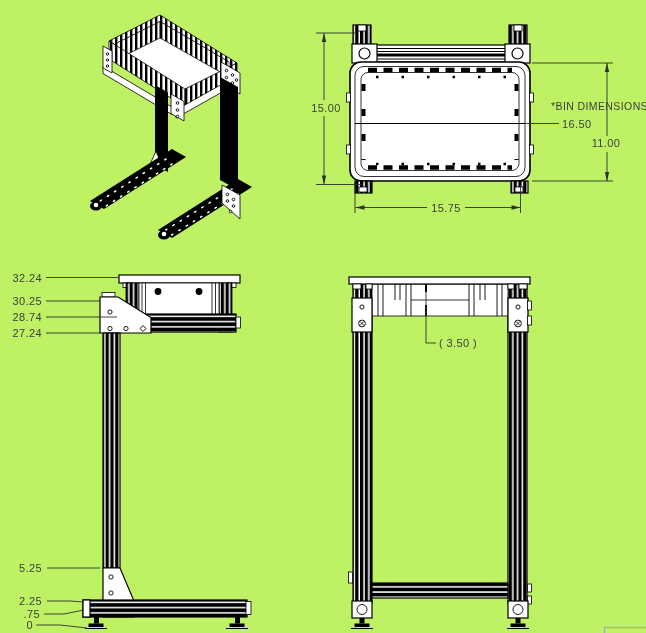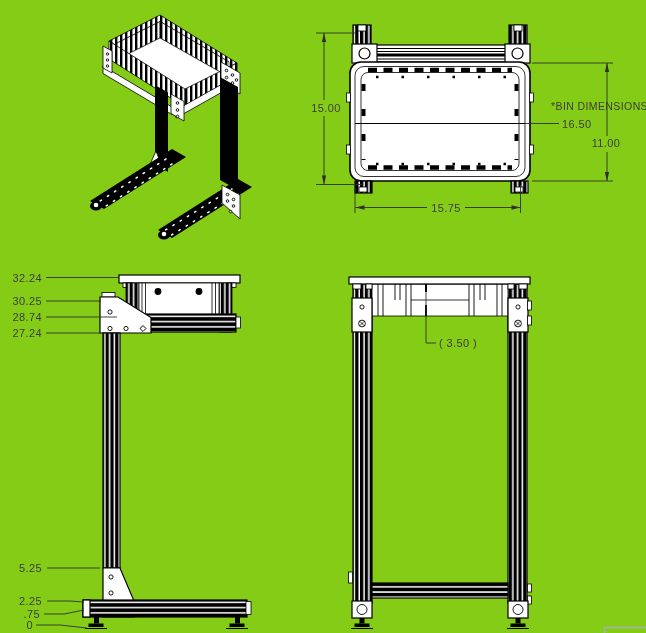--- a/index.html
+++ b/index.html
@@ -1,19 +1,19 @@
 <!DOCTYPE html>
 <html><head>
 <meta charset="utf-8">
 <style>
   html,body{margin:0;padding:0;}
   .sheet{
     position:relative;
     width:646px;height:633px;
-    background:#84cc16;
+    background:#bef264;
     overflow:hidden;
     font-family:"Liberation Sans", sans-serif;
   }
   svg{display:block;}
   .e{stroke:#000;stroke-width:1.2;}
   .t{stroke:#000;stroke-width:0.8;}
   .h{stroke:#000;stroke-width:0.9;fill:#fff;}
   .dimline{stroke:#303030;stroke-width:0.9;fill:none;}
   .arrow{fill:#303030;stroke:none;}
   .dim{font-family:"Liberation Sans",sans-serif;font-size:11px;fill:#3d3d3d;letter-spacing:.4px;}

